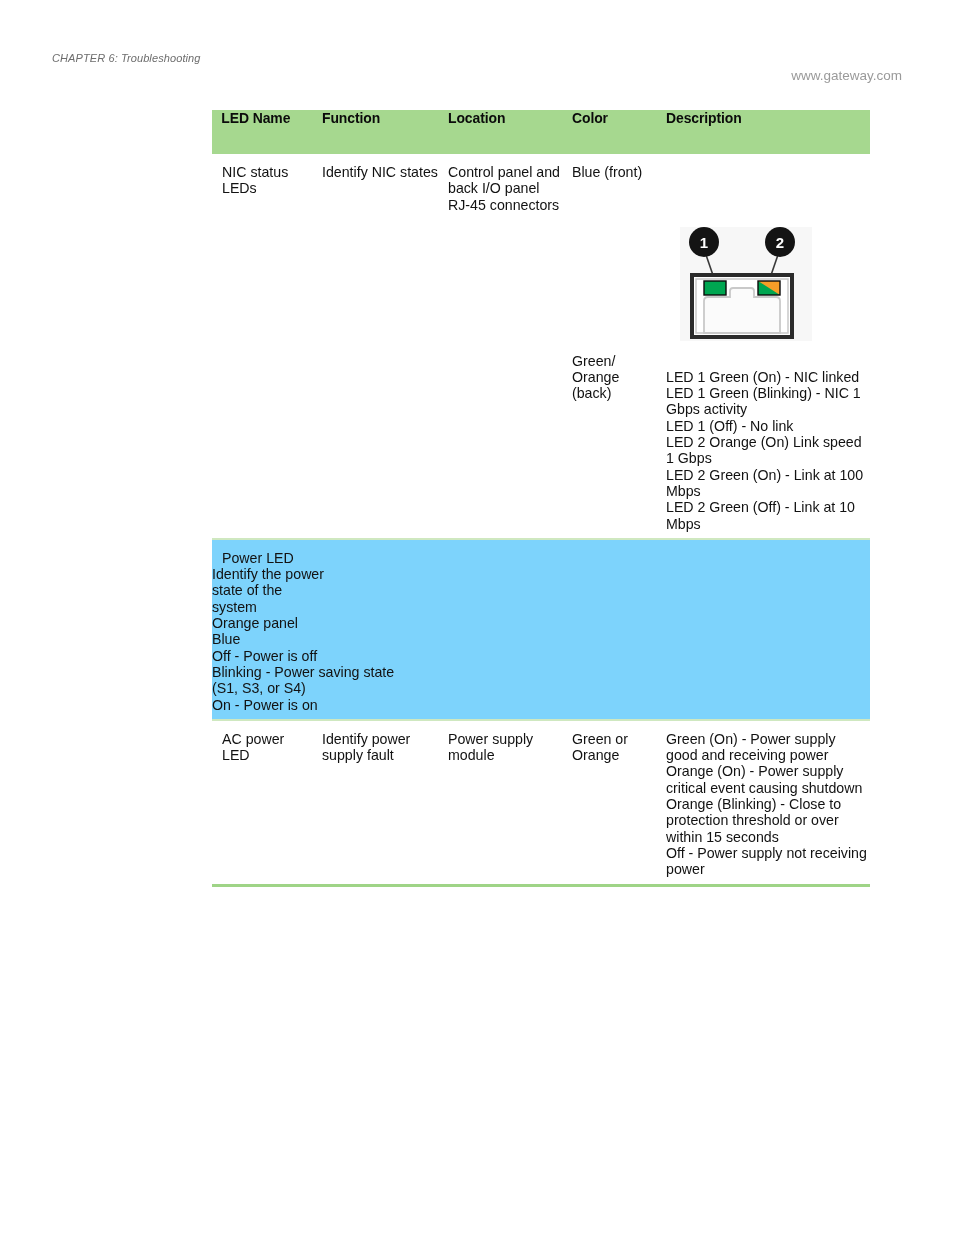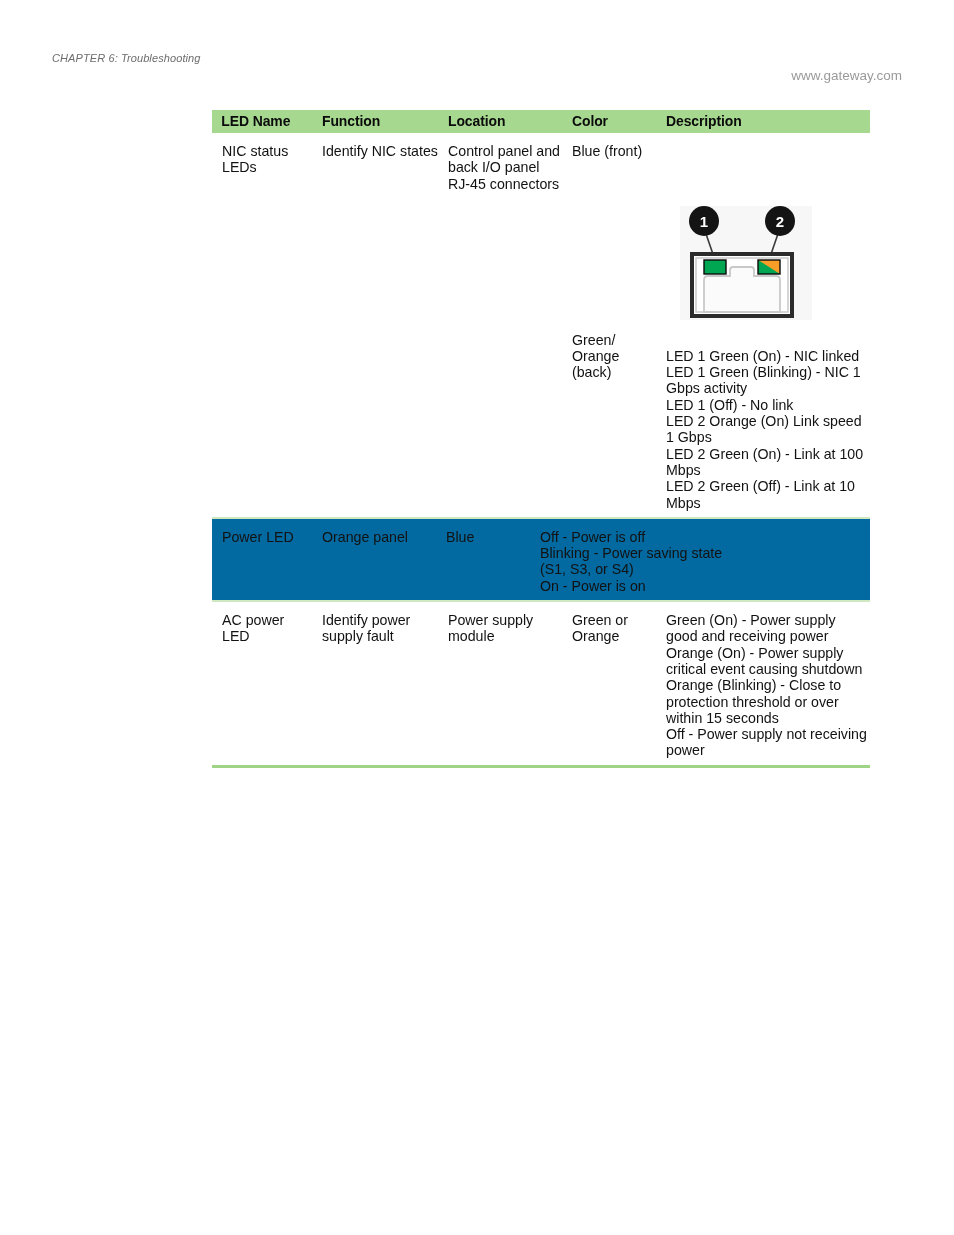--- a/index.html
+++ b/index.html
@@ -52,22 +52,21 @@
   }
 
   .t-row {
     position: relative;
     display: flex;
     box-sizing: border-box;
   }
 
   .t-head {
     background: #a6d88f;
-    height: 23px;
-    align-items: center;
+    height: 44px;
   }
   .t-head .cell {
     font-size: 15px;
     font-weight: bold;
     color: #0b0b0b;
     font-family: "Liberation Sans Narrow", "Liberation Sans", sans-serif;
     letter-spacing: -0.1px;
     transform: scaleX(0.93);
     transform-origin: left center;
   }
@@ -86,21 +85,22 @@
   .c-function { width: 126px; }
   .c-location { width: 124px; }
   .c-color    { width: 94px;  }
   .c-desc     { width: 204px; padding-right: 0; }
 
   .t-head .c-name { padding-left: 10px; }
 
   .row-body { padding-top: 10px; padding-bottom: 6px; }
 
   .row-shaded {
-    background: #0369a1;
+    background: #7dd3fc;
+    flex-direction: column;
   }
 
   .rule-light {
     height: 2px;
     background: #cfe8c0;
     width: 100%;
   }
   .rule-bottom {
     height: 3px;
     background: #9fd487;
@@ -195,20 +195,21 @@
 LED 1 (Off) - No link
 LED 2 Orange (On) Link speed 1 Gbps
 LED 2 Green (On) - Link at 100 Mbps
 LED 2 Green (Off) - Link at 10 Mbps</div>
   </div>
 
   <div class="rule-light"></div>
 
   <div class="t-row row-body row-shaded">
     <div class="cell c-name">Power LED</div>
+    <div class="cell c-function">Identify the power state of the system</div>
     <div class="cell c-location">Orange panel</div>
     <div class="cell c-color">Blue</div>
     <div class="cell c-desc" style="white-space: pre-line;">Off - Power is off
 Blinking - Power saving state (S1, S3, or S4)
 On - Power is on</div>
   </div>
 
   <div class="rule-light"></div>
 
   <div class="t-row row-body">

